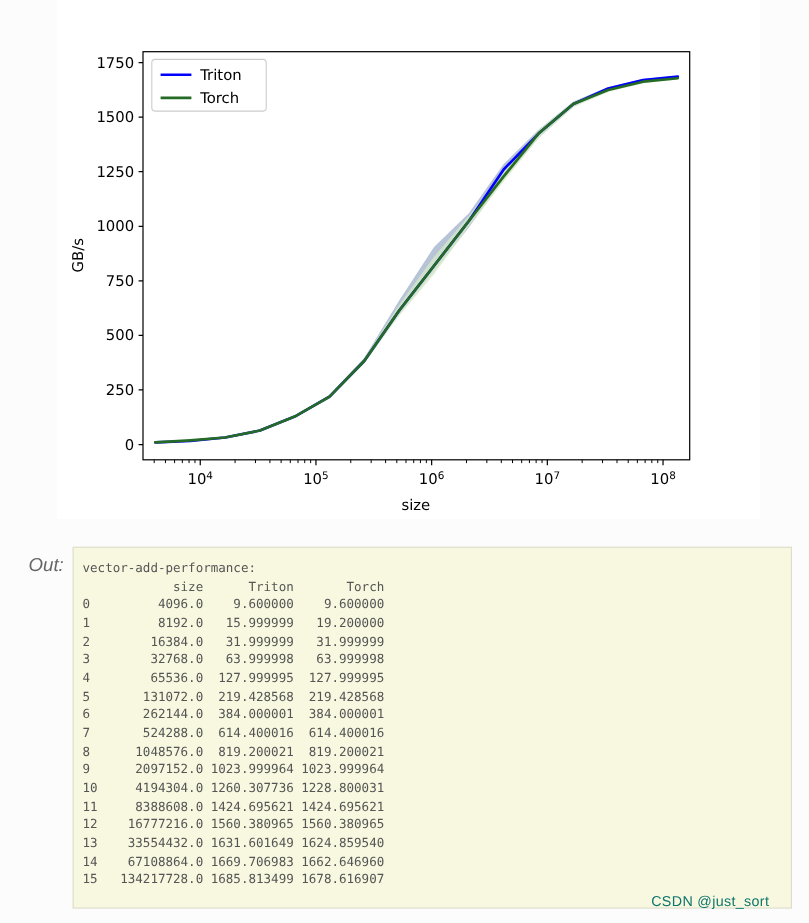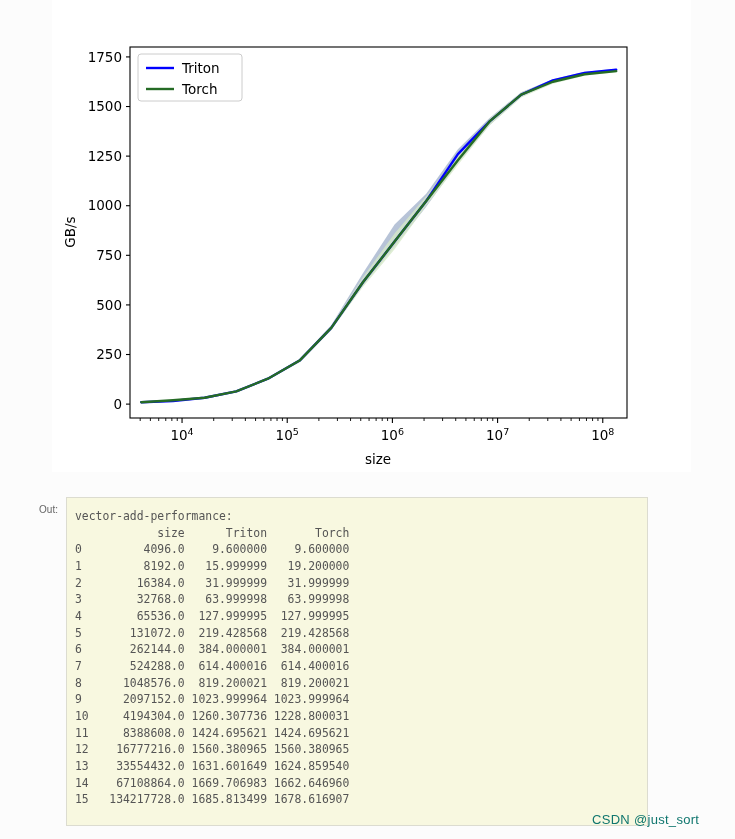--- a/index.html
+++ b/index.html
@@ -31,30 +31,31 @@
     top: 0;
   }
 
   
   #out-label {
     position: absolute;
     left: 14px;
     top: 504px;
     width: 44px;
     text-align: right;
-    font-size: 10px;
+    font-size: 17px;
     color: #656565;
     font-family: "Liberation Sans", sans-serif;
+    font-style: italic;
   }
 
   #out-box {
     position: absolute;
     left: 66px;
     top: 497px;
-    width: 582px;
+    width: 654px;
     height: 329px;
     background: #f8f8e0;
     border: 1px solid #dcdcd0;
     box-sizing: border-box;
     overflow: hidden;
   }
 
   #out-pre {
     margin: 0;
     padding: 10px 0 0 8px;

